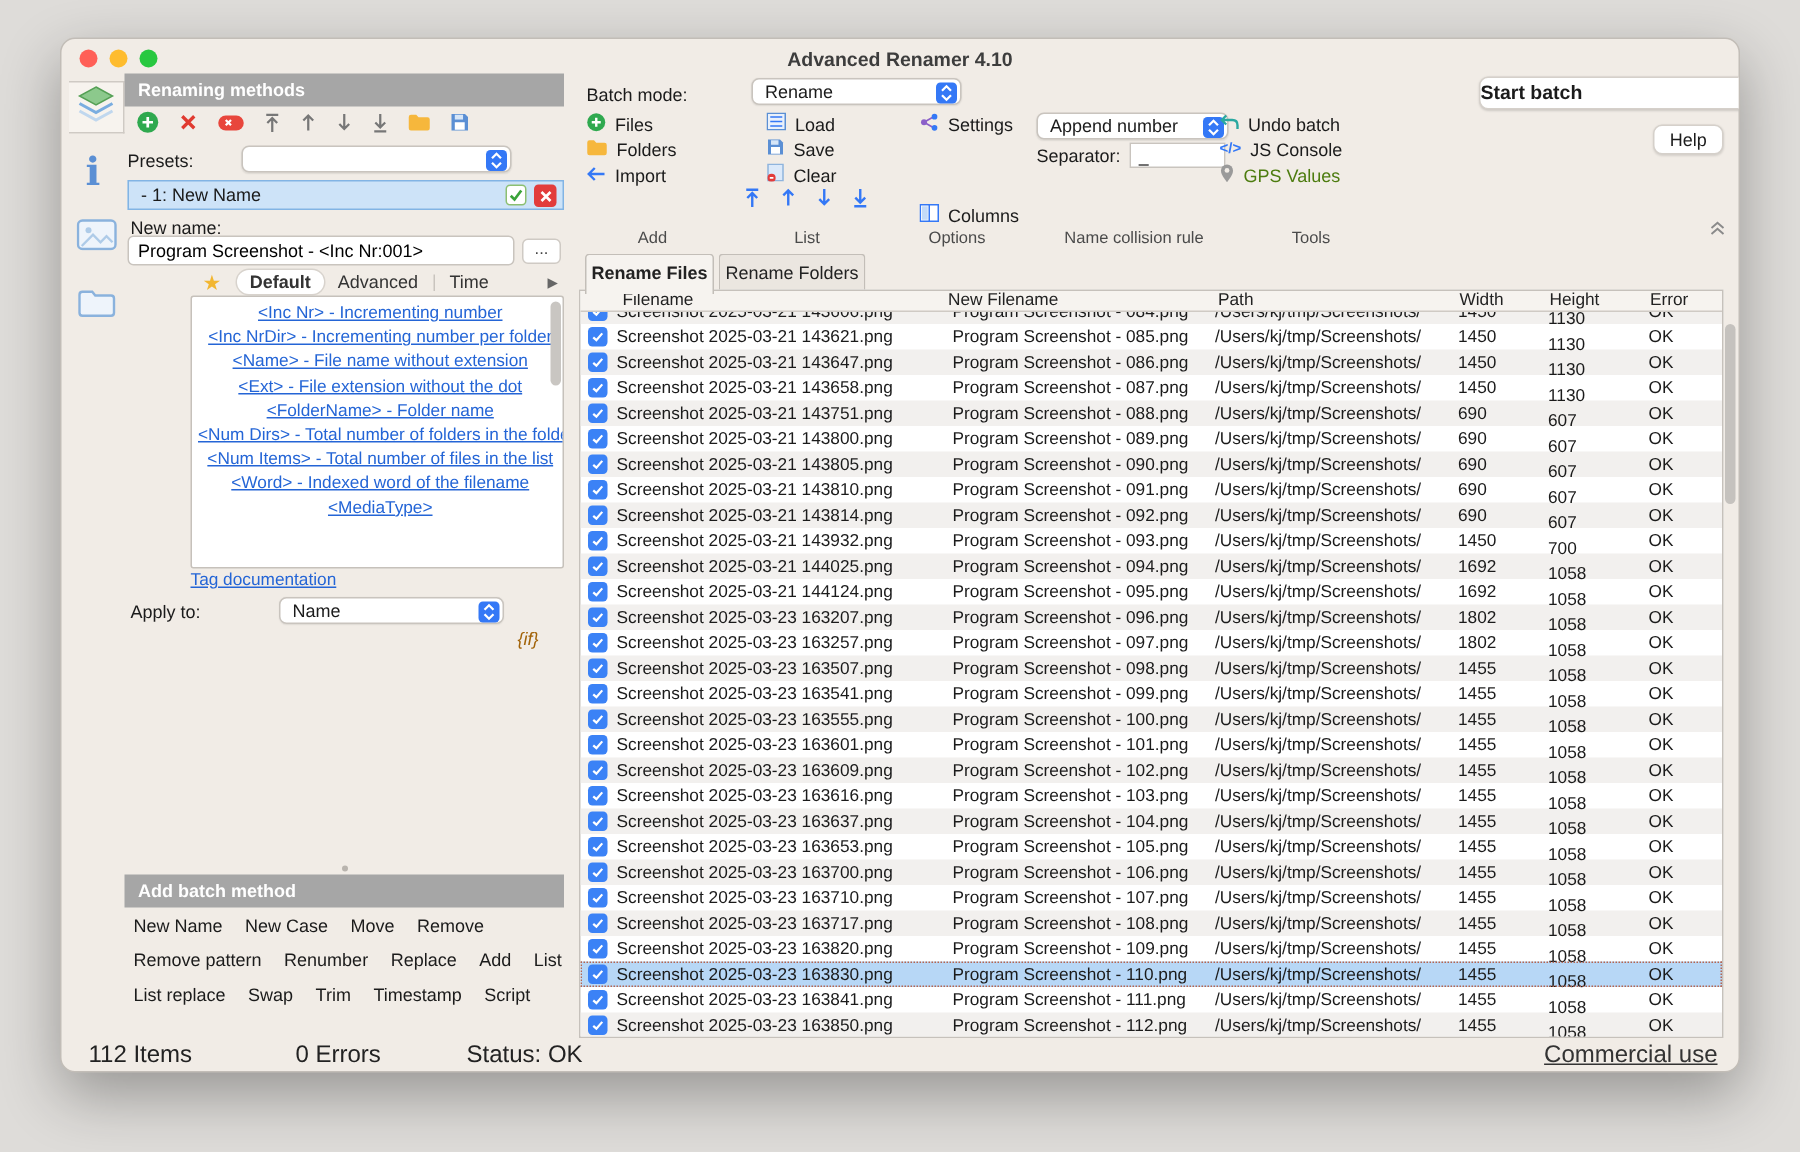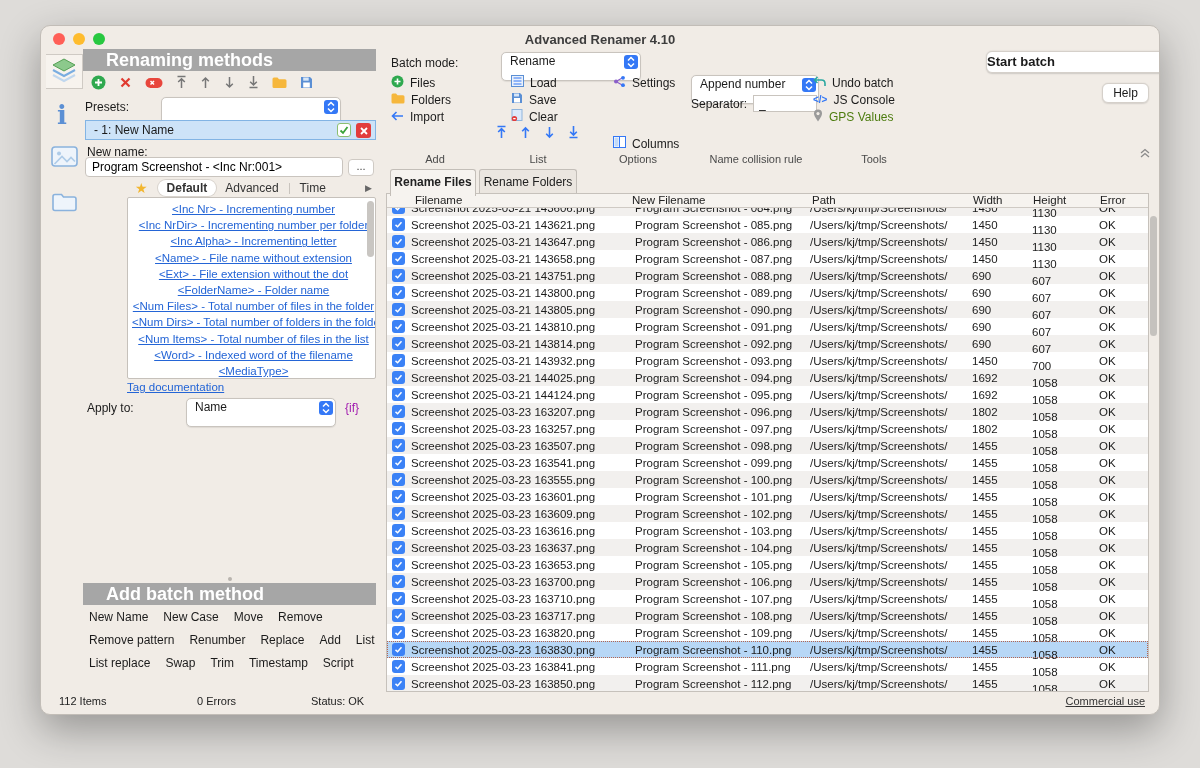--- a/index.html
+++ b/index.html
@@ -14,28 +14,28 @@
   .tl.red{ left:12px; background:#ff5f57;} .tl.yel{ left:32px; background:#febc2e;} .tl.grn{ left:52px; background:#28c840;}
   #title { position:absolute; left:0; right:0; top:6px; text-align:center; font-size:13px; font-weight:bold; color:#3d3d3d; }
   
   #layers-box { position:absolute; left:5px; top:28px; width:37px; height:35px; background:#f7f3ee;
     border:1px solid #cfcac4; border-left:none; display:flex; align-items:center; justify-content:center; }
   .strip-icon { position:absolute; left:10px; display:flex; align-items:center; justify-content:center; }
   #icon-info { top:74px; font-family:"DejaVu Serif","Liberation Serif",serif; font-weight:bold; font-size:26px; color:#5b8fd4; left:16px;}
   #icon-image { top:120px; } #icon-folder { top:166px; }
   
   .panel-header { position:absolute; left:42px; width:293px; height:22px; background:#a6a6a6;
-    color:#fff; font-weight:bold; font-size:18px; line-height:22px; padding-left:23px; }
+    color:#fff; font-weight:bold; font-size:12px; line-height:22px; padding-left:9px; }
   #lp-header { top:23px; }
   #method-toolbar { position:absolute; left:46px; top:47px; width:289px; height:22px;
     display:flex; align-items:center; gap:13px; padding-left:4px; }
   #presets-row { position:absolute; left:44px; top:71px; width:291px; height:20px; font-size:12px; }
   #presets-row .lbl { position:absolute; left:0; top:3px; }
   #presets-combo { position:absolute; left:76px; top:0; width:180px; }
-  .combo { position:relative; height:29px; background:#fff; border:1px solid #c9c4be; border-radius:5px;
+  .combo { position:relative; height:18px; background:#fff; border:1px solid #c9c4be; border-radius:5px;
     font-size:12px; line-height:17px; padding-left:8px; box-shadow:0 .5px 1px rgba(0,0,0,.08); }
   .stepper { position:absolute; right:2px; top:2px; width:14px; height:14px; background:#3478f6;
     border-radius:3px; display:flex; align-items:center; justify-content:center; }
   #method-bar { position:absolute; left:44px; top:94px; width:291px; height:20px; background:#cde3f8;
     border:1px solid #82b4e4; font-size:12px; line-height:18px; padding-left:8px; }
   .chk-green { display:inline-flex; width:14px; height:14px; background:#fff; border:1px solid #8cbf72;
     border-radius:3px; align-items:center; justify-content:center; }
   .chk-green.graybrd { border-color:#b2ada7; width:13px; height:13px; }
   #method-chk { position:absolute; right:24px; top:2px; }
   .btn-redx { position:absolute; right:4px; top:2px; width:15px; height:15px; background:#e23c3c;
@@ -56,28 +56,28 @@
   #tag-box { position:absolute; left:86px; top:171px; width:249px; height:182px; background:#fff;
     border:1px solid #c6c1bb; border-radius:2px; overflow:hidden; }
   #tag-list { padding:3px 0 0 4px; }
   .tag-link { font-size:11.5px; line-height:16.2px; color:#2465d6; text-decoration:underline; white-space:nowrap;text-align:center; }
   #tag-scroll { position:absolute; right:1px; top:3px; width:7px; height:56px; background:#c9c6c2; border-radius:4px; }
   #tagdoc { position:absolute; left:86px; top:355px; width:245px; text-align:left; font-size:11.5px;
     color:#2465d6; text-decoration:underline; }
   #apply-row { position:absolute; left:44px; top:372px; width:291px; height:20px; font-size:12px; }
   #apply-row .lbl { position:absolute; left:2px; top:3px; }
   #apply-combo { position:absolute; left:101px; top:0; width:150px; }
-  #if-link { position:absolute; left:260px; top:3px; color:#a21caf; }
+  #if-link { position:absolute; left:260px; top:21px; color:#a16207;font-style:italic; }
   #drag-dot { position:absolute; left:187px; top:551px; width:4px; height:4px; border-radius:50%; background:#b9b4ae; }
   #abm-header { top:557px; }
   #abm-rows { position:absolute; left:48px; top:584px; width:287px; font-size:12px; color:#1b1b1b; }
   .abm-row { display:flex; gap:15px; margin-bottom:9px; }
   .abm-link { cursor:default; }
   
-  #statusbar { position:absolute; left:0; bottom:3px; width:100%; height:16px; font-size:11px; color:#222;padding-left:27px; }
+  #statusbar { position:absolute; left:0; bottom:3px; width:100%; height:16px; font-size:16px; color:#222;padding-left:27px; }
   #st-items{ position:absolute; left:18px; } #st-errors{ position:absolute; left:156px; }
   #st-status{ position:absolute; left:270px; }
   #st-comm{ position:absolute; right:14px; text-decoration:underline; color:#333; }
   #batchmode-label { position:absolute; left:350px; top:30px; font-size:12px; }
   #batchmode-combo { position:absolute; left:460px; top:26px; width:140px; }
   .group-col { position:absolute; display:flex; flex-direction:column; gap:4px; }
   .group-item { display:flex; align-items:center; gap:6px; height:13px; font-size:12px; white-space:nowrap; }
   #grp-add { left:350px; top:50px; } #grp-list { left:470px; top:50px; } #grp-opts { left:572px; top:50px;gap:48px; }
   #grp-tools { left:772px; top:50px; }
   .opt-box { display:flex; align-items:center; gap:5px; border:1px solid #bcb7b1; border-radius:3px;
@@ -224,25 +224,23 @@
     <span class="seg">Advanced</span>
     <span class="seg-sep"></span>
     <span class="seg">Time</span>
     <span id="tab-more">▶</span>
   </div>
 
   <div id="tag-box">
     <div id="tag-list">
         <div class="tag-link">&lt;Inc Nr&gt; - Incrementing number</div>
         <div class="tag-link">&lt;Inc NrDir&gt; - Incrementing number per folder</div>
-        <div class="tag-link">&lt;Inc Alpha&gt; - Incrementing letter</div>
         <div class="tag-link">&lt;Name&gt; - File name without extension</div>
         <div class="tag-link">&lt;Ext&gt; - File extension without the dot</div>
         <div class="tag-link">&lt;FolderName&gt; - Folder name</div>
-        <div class="tag-link">&lt;Num Files&gt; - Total number of files in the folder</div>
         <div class="tag-link">&lt;Num Dirs&gt; - Total number of folders in the folder</div>
         <div class="tag-link">&lt;Num Items&gt; - Total number of files in the list</div>
         <div class="tag-link">&lt;Word&gt; - Indexed word of the filename</div>
         <div class="tag-link">&lt;MediaType&gt;</div>
       </div>
     <div id="tag-scroll"></div>
   </div>
   <div id="tagdoc">Tag documentation</div>
 
   <div id="apply-row">

